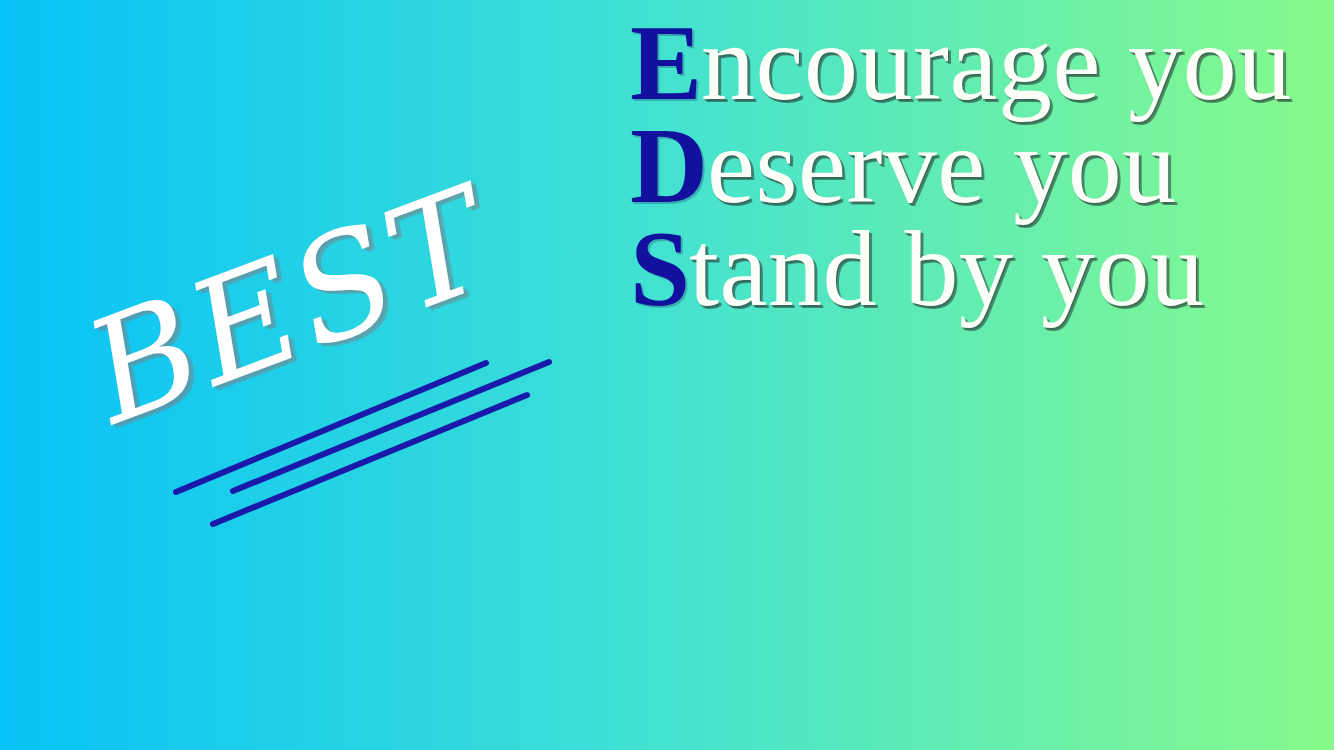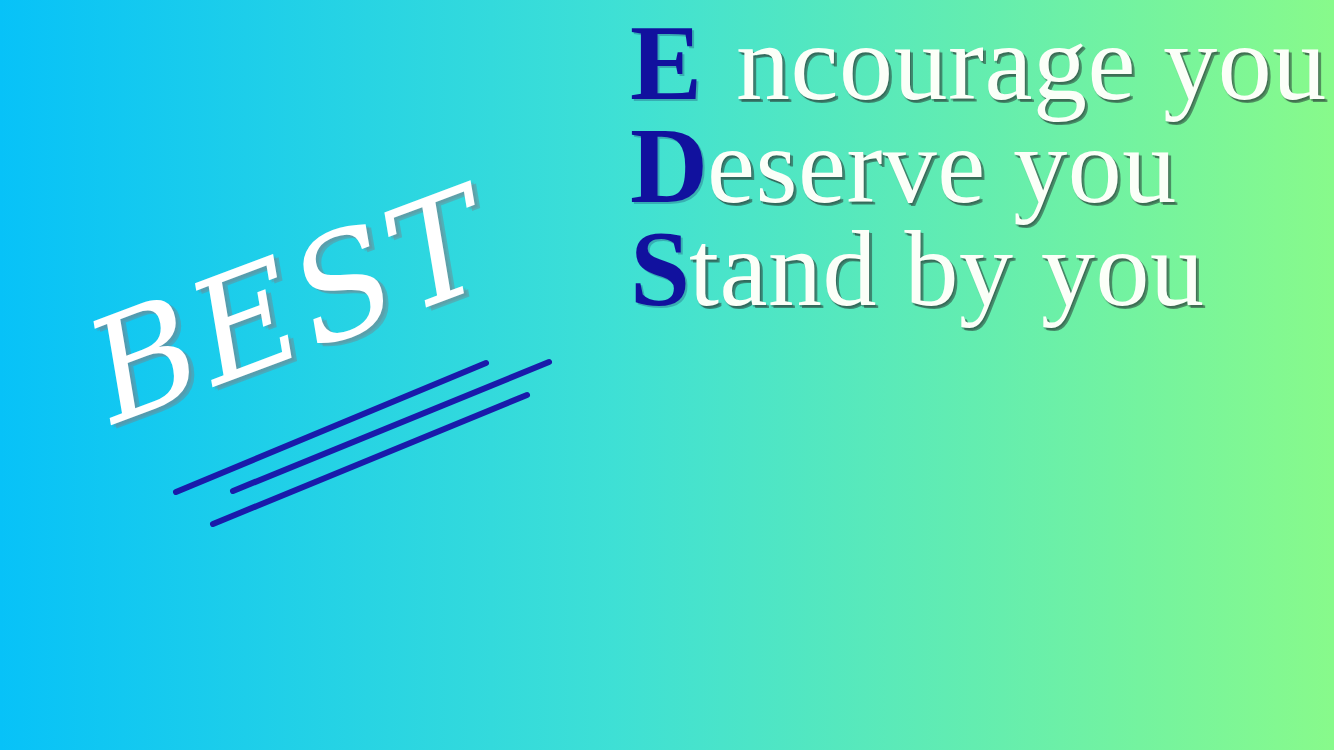--- a/index.html
+++ b/index.html
@@ -106,21 +106,21 @@
     <line class="accent-line" stroke-linecap="round" x1="233" y1="491" x2="549" y2="362" stroke="#1a1aaa" stroke-width="6"></line>
     <line class="accent-line" stroke-linecap="round" x1="213" y1="524" x2="527" y2="395" stroke="#1a1aaa" stroke-width="6"></line>
   </svg>
 
   <div id="acrostic">
 
 
 
 
     <div class="acro-row">
-      <span class="acro-cap" style="color: rgb(17, 17, 158);">E</span><span class="acro-rest" style="color: rgb(251, 255, 248); margin-left: 35px;">ncourage you</span>
+      <span class="acro-cap" style="color: rgb(17, 17, 158);">E</span><span class="acro-rest" style="color: rgb(251, 255, 248);">ncourage you</span>
     </div>
 
 
     <div class="acro-row">
       <span class="acro-cap" style="color: rgb(17, 17, 158);">D</span><span class="acro-rest" style="color: rgb(251, 255, 248);">eserve you</span>
     </div>
 
     <div class="acro-row">
       <span class="acro-cap" style="color: rgb(17, 17, 158);">S</span><span class="acro-rest" style="color: rgb(251, 255, 248);">tand by you</span>
     </div>

